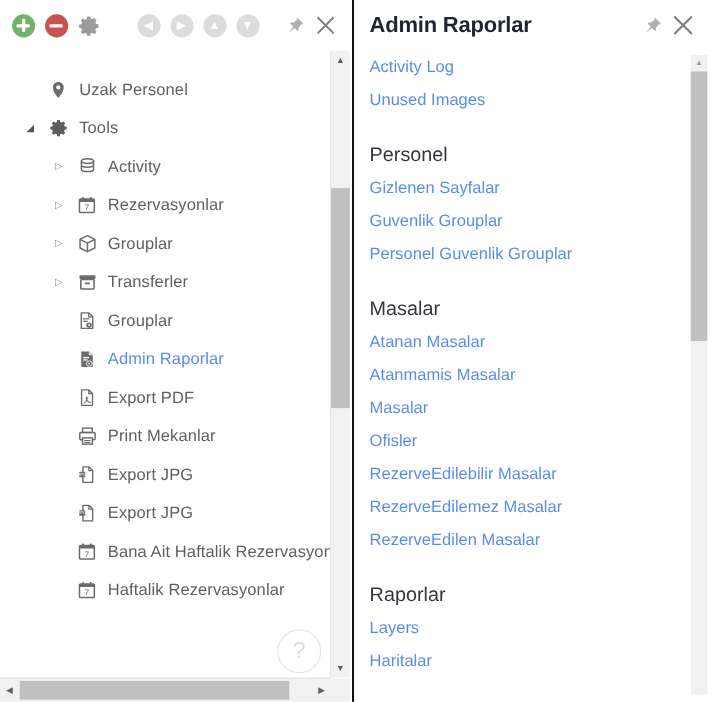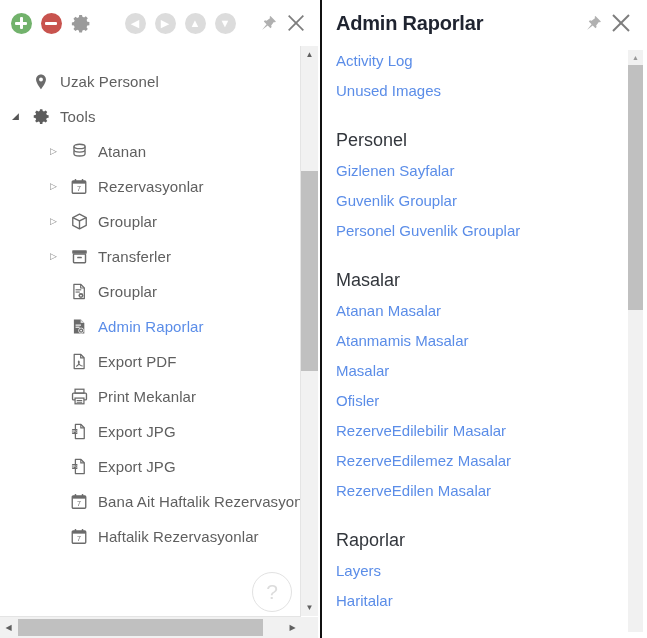--- a/index.html
+++ b/index.html
@@ -108,21 +108,21 @@
     bottom: 22px;
     overflow: hidden;
   }
   .tree {
     padding-top: 18px;
   }
   .tree-item {
     display: flex;
     align-items: center;
     height: 35px;
-    padding-left: 12px;
+    padding-left: 24px;
     box-sizing: border-box;
     white-space: nowrap;
     cursor: pointer;
   }
   .tree-item.lvl2 { padding-left: 50px; }
   .expander {
     width: 16px;
     flex: 0 0 16px;
     font-size: 9px;
     color: #8a8a8a;
@@ -400,21 +400,21 @@
           </div>
           <div class="tree-item lvl2">
             <span class="expander">▷</span>
             <span class="t-icon">
               <svg width="19" height="19" viewBox="0 0 24 24" fill="none" stroke="#6b6b6b" stroke-width="1.7">
                 <ellipse cx="12" cy="5.6" rx="7" ry="2.8"></ellipse>
                 <path d="M5 5.6v4.3c0 1.55 3.13 2.8 7 2.8s7-1.25 7-2.8V5.6"></path>
                 <path d="M5 10.6v4.3c0 1.55 3.13 2.8 7 2.8s7-1.25 7-2.8v-4.3"></path>
               </svg>
             </span>
-            <span class="t-label">Atanan</span>
+            <span class="t-label">Activity</span>
           </div>
           <div class="tree-item lvl2">
             <span class="expander">▷</span>
             <span class="t-icon">
               <svg width="18" height="19" viewBox="0 0 24 24">
                 <rect x="3" y="4.6" width="18" height="16.4" rx="1.4" fill="none" stroke="#6b6b6b" stroke-width="1.8"></rect>
                 <rect x="3" y="4.6" width="18" height="3.6" fill="#6b6b6b"></rect>
                 <rect x="6.2" y="2" width="2.2" height="4" rx="0.9" fill="#6b6b6b"></rect>
                 <rect x="15.6" y="2" width="2.2" height="4" rx="0.9" fill="#6b6b6b"></rect>
                 <text x="12" y="18.3" font-family="Liberation Sans, sans-serif" font-size="9.5" text-anchor="middle" fill="#6b6b6b">7</text>

